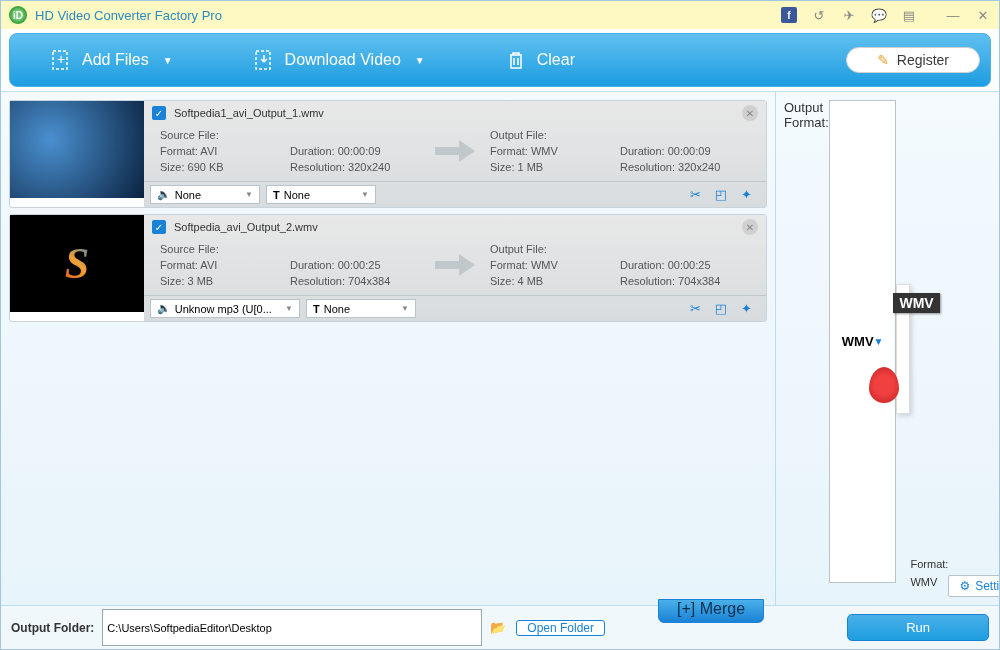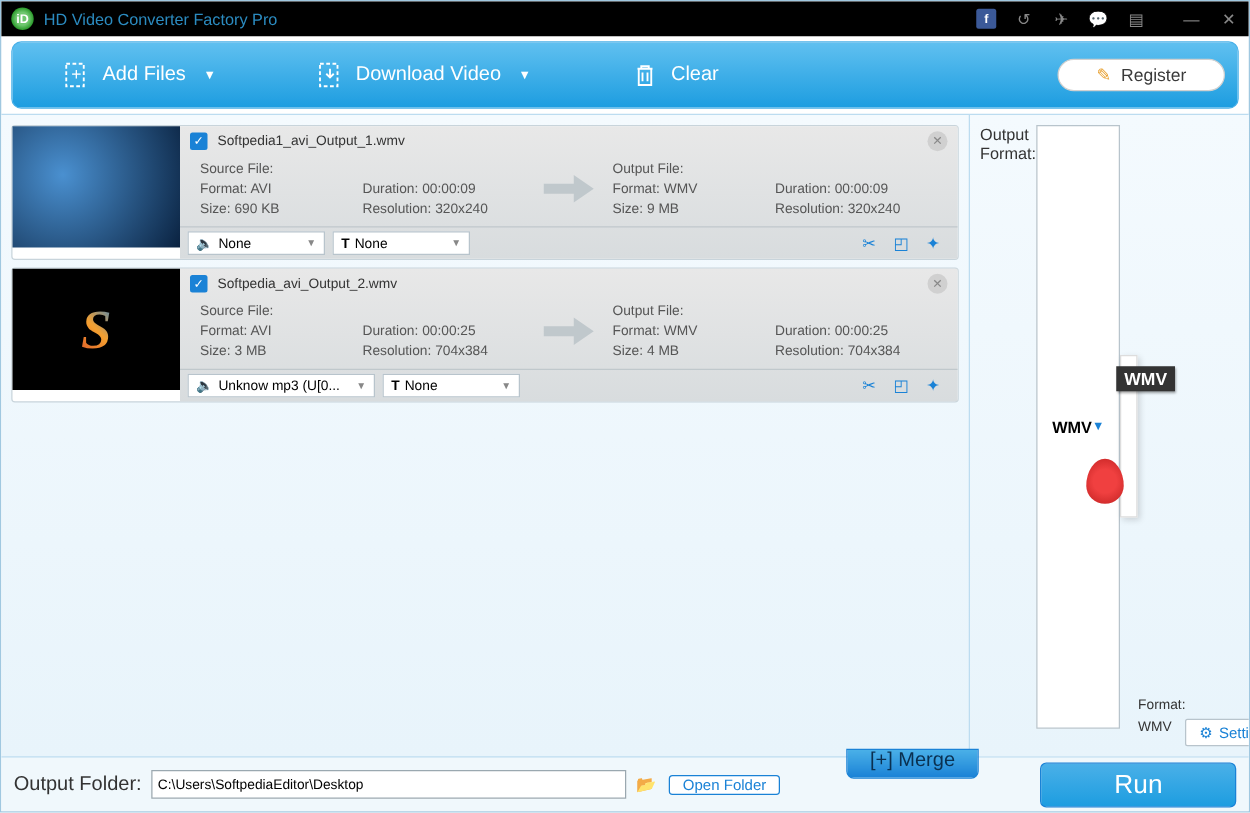--- a/index.html
+++ b/index.html
@@ -1,17 +1,17 @@
 <!DOCTYPE html>
 <html><head>
 <meta charset="utf-8">
 <style>
 * { box-sizing: border-box; margin: 0; padding: 0; font-family: "Segoe UI", Tahoma, sans-serif; }
 body { width: 1000px; height: 650px; background: #fff; overflow: hidden; border: 1px solid #a0c8e0; }
-.titlebar { height: 28px; display: flex; align-items: center; padding: 12px 8px; background: #000000; }
+.titlebar { height: 28px; display: flex; align-items: center; padding: 12px 8px; background: #fef9c3; }
 .titlebar .logo { width: 18px; height: 18px; border-radius: 50%; background: radial-gradient(circle,#6fc76f 40%,#2a9a2a 70%); margin-right: 8px; display: flex; align-items: center; justify-content: center; font-size: 10px; color: #fff; font-weight: bold; }
 .titlebar .title { color: #2b8bc0; font-size: 13px; flex: 1; }
 .titlebar .title-icons { display: flex; gap: 14px; }
 .titlebar .ticon { width: 16px; height: 16px; display: flex; align-items: center; justify-content: center; color: #888; font-size: 13px; cursor: pointer; }
 .toolbar { height: 54px; margin: 4px 8px; border-radius: 8px; background: linear-gradient(#60c0f0,#1d9de0); display: flex; align-items: center; padding: 0 10px; gap: 20px; border: 1px solid #4ab0e8; }
 .tbtn { display: flex; align-items: center; gap: 10px; padding: 8px 30px; color: #fff; font-size: 16px; cursor: pointer; }
 .tbtn .ticn { width: 22px; height: 22px; display: flex; align-items: center; justify-content: center; }
 .tbtn .caret { font-size: 10px; margin-left: 4px; }
 .register-btn { margin-left: auto; background: #fff; border: 1px solid #d0d0d0; border-radius: 14px; padding: 4px 30px; display: flex; align-items: center; gap: 8px; color: #3a3a3a; font-size: 14px; cursor: pointer; }
 .main { display: flex; height: 514px; background: linear-gradient(#f4fafe,#e8f4fb); border-top: 1px solid #bcdcf0; }
@@ -36,26 +36,26 @@
 .side-title { font-size:13px; color:#333; margin-bottom:8px;}
 .fmt-dd { background:#fff; border:1px solid #b8c4cc; padding:8px 12px; display:flex; align-items:center; font-size:13px; font-weight:bold; cursor:pointer; margin-bottom:14px;}
 .fmt-dd .ddcaret { margin-left:auto; color:#1a82d6; font-size:10px;}
 .fmt-icon { align-self:center; width:100px; height:130px; background:#fff; border:1px solid #ddd; box-shadow:2px 2px 5px rgba(0,0,0,.15); padding:6px; position:relative;}
 .fmt-icon .tag { background:#333; color:#fff; font-weight:bold; font-size:14px; padding:2px 6px; position:absolute; top:8px; left:-4px; box-shadow:1px 1px 2px rgba(0,0,0,.4);}
 .fmt-icon .film { position:absolute; top:34px; left:6px; right:6px; height:70px; background:linear-gradient(45deg,#e85028,#f4a030 30%,#2880d0 70%); border-top:8px solid #222; border-bottom:8px solid #222;}
 .fmt-icon .bub { position:absolute; bottom:10px; right:10px; width:30px; height:36px; background:radial-gradient(circle,#f04040 40%,#c02020); border-radius:50% 50% 50% 50% / 60% 60% 40% 40%;}
 .codec-info { margin-top:auto; font-size:11px; color:#333; line-height:18px; padding:6px 0;}
 .settings-btn { align-self:flex-end; background:#fff; border:1px solid #b8c4cc; padding:3px 10px; display:flex; align-items:center; gap:5px; font-size:12px; color:#1a82d6; cursor:pointer; border-radius:2px;}
 .footer { height:44px; border-top:1px solid #bcdcf0; display:flex; align-items:center; padding:0 10px; gap:8px; background:#f0f8fc;}
-.footer .lbl { font-size:16px; color:#333;}
-.footer input[type=text] { flex:0 0 380px; height:23px; font-size:11px; padding:0 4px; border:1px solid #9aa8b0; background:#fff;}
+.footer .lbl { font-size:12px; color:#333;font-weight:bold;}
+.footer input[type=text] { flex:0 0 380px; height:37px; font-size:11px; padding:0 4px; border:1px solid #9aa8b0; background:#fff;}
 .folder-ic { width:18px; font-size:13px; cursor:pointer;}
 .open-folder { border:1px solid #1a82d6; background:#fff; color:#1a82d6; font-size:12px; padding:0 10px; border-radius:3px; cursor:pointer;}
 .merge-btn { margin-left:45px; margin-top:-34px; background:linear-gradient(#4ab0e8,#1a82d6); color:#0a3050; font-size:16px; padding:0 18px 4px; border:1px solid #1a82d6; border-radius:0 0 6px 6px; cursor:pointer;}
-.run-btn { margin-left:auto; background:linear-gradient(#4ab0e8,#1d9de0); color:#fff; font-size:21px; padding:5px 58px; border:1px solid #1a82d6; border-radius:5px; cursor:pointer;}
+.run-btn { margin-left:auto; background:linear-gradient(#4ab0e8,#1d9de0); color:#fff; font-size:13px; padding:5px 58px; border:1px solid #1a82d6; border-radius:5px; cursor:pointer;}
 </style>
 </head>
 <body>
 
 <div class="titlebar">
   <div class="logo">iD</div>
   <div class="title">HD Video Converter Factory Pro</div>
   <div class="title-icons">
     <div class="ticon" style="background:#3b5998;color:#fff;font-weight:bold;font-size:10px;border-radius:2px;">f</div>
     <div class="ticon">↺</div>
@@ -125,21 +125,21 @@
             <div><span>Resolution:</span> <span>320x240</span></div>
           </div>
           <div class="arrow">
               <svg width="44" height="26">
                 <path d="M2 9 h24 v-7 l16 11 l-16 11 v-7 h-24 z"></path>
               </svg>
             </div>
           <div class="col">
             <div>Output File:</div>
             <div><span>Format:</span> <span>WMV</span></div>
-            <div><span>Size:</span> <span>9 MB</span></div>
+            <div><span>Size:</span> <span>1 MB</span></div>
           </div>
           <div class="col">
             <div>&nbsp;</div>
             <div><span>Duration:</span> <span>00:00:09</span></div>
             <div><span>Resolution:</span> <span>320x240</span></div>
           </div>
         </div>
         <div class="item-foot">
           <div class="dd" style="width:110px;">
               <span>🔈</span>

